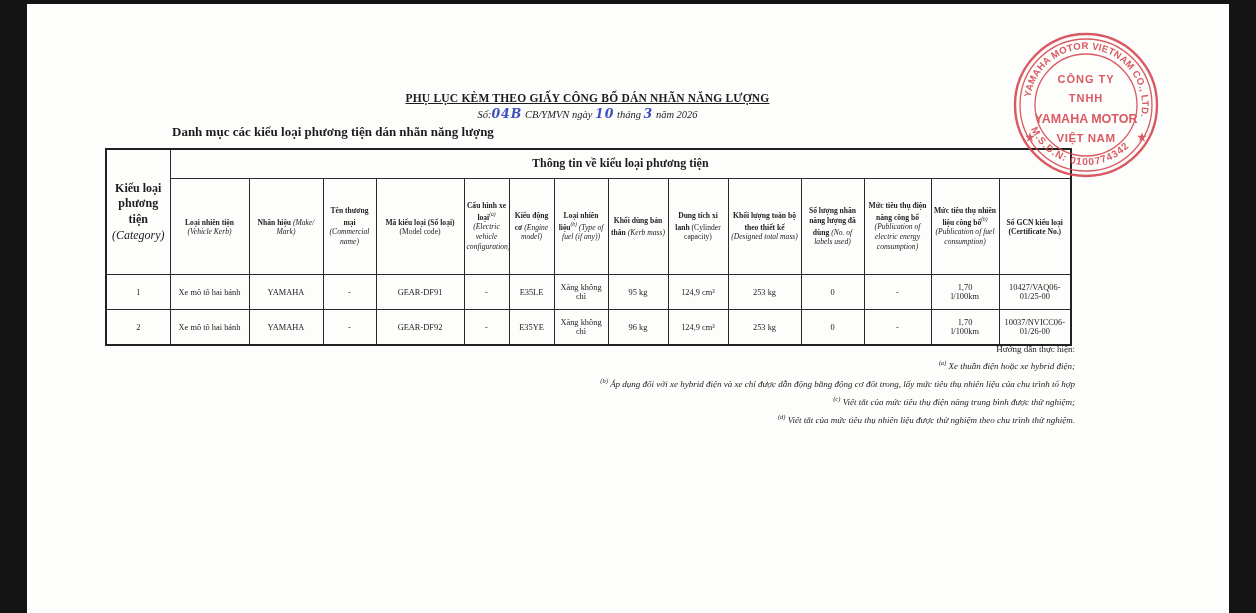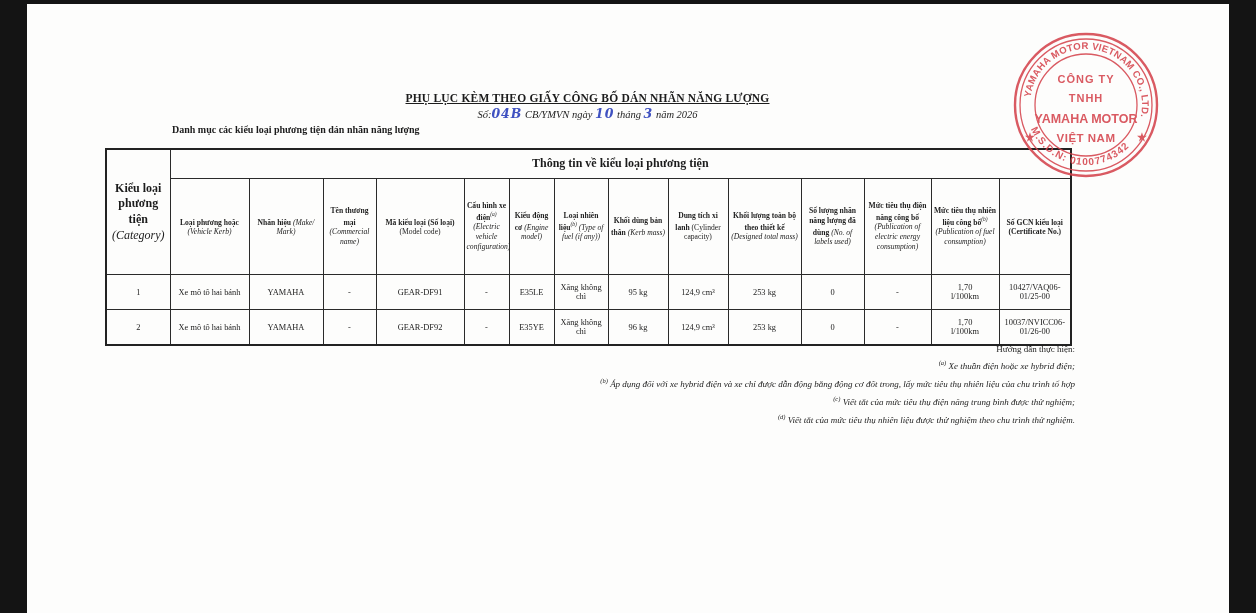--- a/index.html
+++ b/index.html
@@ -17,21 +17,21 @@
   .title-block{position:absolute;left:78px;top:88px;width:965px;text-align:center;}
   .doc-title{font-size:11.5px;font-weight:bold;letter-spacing:.2px;text-decoration:underline;}
   .doc-subtitle{font-size:10.5px;font-style:italic;margin-top:2px;}
   .hand{
     color:#3f51c1;font-style:italic;font-weight:bold;
     font-family:"DejaVu Serif", serif;font-size:12.5px;
     letter-spacing:1px;
   }
   .section-label{
     position:absolute;left:145px;top:120px;
-    font-size:10px;font-weight:bold;
+    font-size:13px;font-weight:bold;
   }
   
   table.spec{
     position:absolute;left:78px;top:144px;width:965px;
     border-collapse:collapse;table-layout:fixed;
     border:2px solid #222;
   }
   table.spec th, table.spec td{
     border:1px solid #2a2a2a;
     text-align:center;vertical-align:middle;
@@ -90,25 +90,25 @@
       <col style="width:67px">
         <col style="width:68px">
         <col style="width:72px">
     </colgroup>
     <tbody>
         <tr class="banner-row">
       <th rowspan="2"><span class="vi">Kiểu loại phương tiện</span> <span class="en">(Category)</span></th>
       <th colspan="14">Thông tin về kiểu loại phương tiện</th>
     </tr>
     <tr class="subhead-row">
-      <th><span class="vi">Loại phương hoặc</span><sup></sup> <span class="en">(Vehicle Kerb)</span></th>
+      <th><span class="vi">Loại nhiên tiện</span><sup></sup> <span class="en">(Vehicle Kerb)</span></th>
       <th><span class="vi">Nhãn hiệu</span><sup></sup> <span class="en">(Make/ Mark)</span></th>
       <th><span class="vi">Tên thương mại</span><sup></sup> <span class="en">(Commercial name)</span></th>
       <th class="upright-en"><span class="vi">Mã kiểu loại (Số loại)</span><sup></sup> <span class="en">(Model code)</span></th>
-      <th><span class="vi">Cấu hình xe điện</span><sup>(a)</sup> <span class="en">(Electric vehicle configuration)</span></th>
+      <th><span class="vi">Cấu hình xe loại</span><sup>(a)</sup> <span class="en">(Electric vehicle configuration)</span></th>
       <th><span class="vi">Kiểu động cơ</span><sup></sup> <span class="en">(Engine model)</span></th>
       <th><span class="vi">Loại nhiên liệu</span><sup>(b)</sup> <span class="en">(Type of fuel (if any))</span></th>
       <th><span class="vi">Khối dùng bản thân</span><sup></sup> <span class="en">(Kerb mass)</span></th>
       <th class="upright-en"><span class="vi">Dung tích xi lanh</span><sup></sup> <span class="en">(Cylinder capacity)</span></th>
       <th><span class="vi">Khối lượng toàn bộ theo thiết kế</span><sup></sup> <span class="en">(Designed total mass)</span></th>
       <th><span class="vi">Số lượng nhãn năng lượng đã dùng</span><sup></sup> <span class="en">(No. of labels used)</span></th>
       <th><span class="vi">Mức tiêu thụ điện năng công bố</span><sup></sup> <span class="en">(Publication of electric energy consumption)</span></th>
       <th><span class="vi">Mức tiêu thụ nhiên liệu công bố</span><sup>(b)</sup> <span class="en">(Publication of fuel consumption)</span></th>
       <th class="bold-en"><span class="vi">Số GCN kiểu loại</span><sup></sup> <span class="en">(Certificate No.)</span></th>
     </tr>

